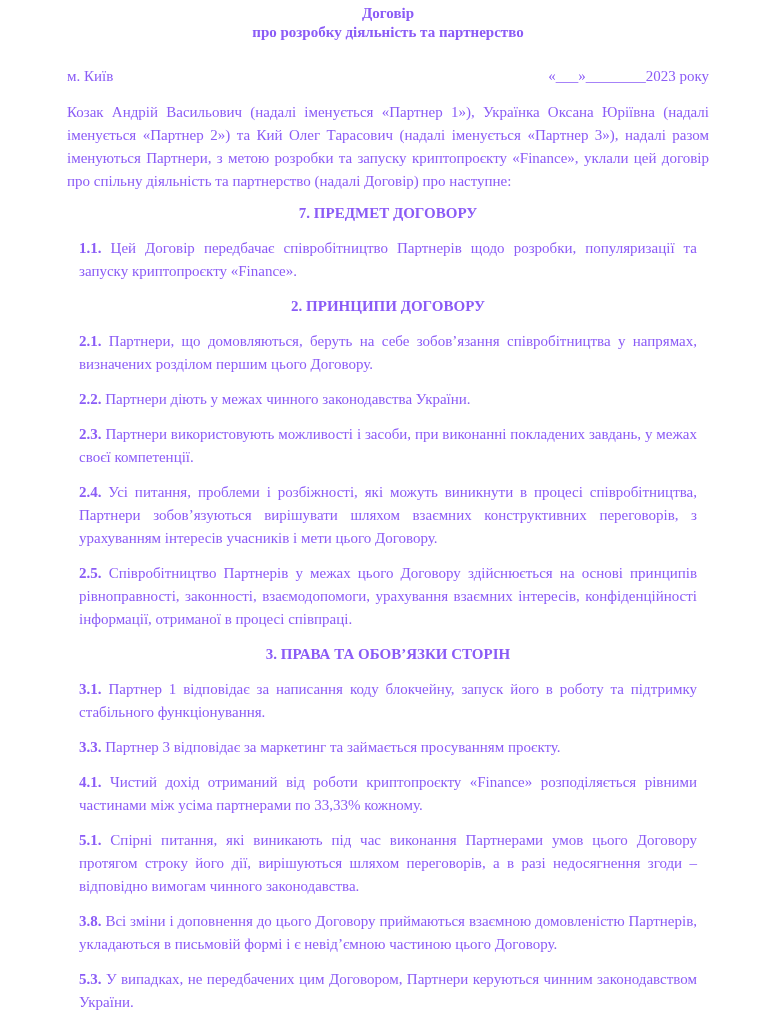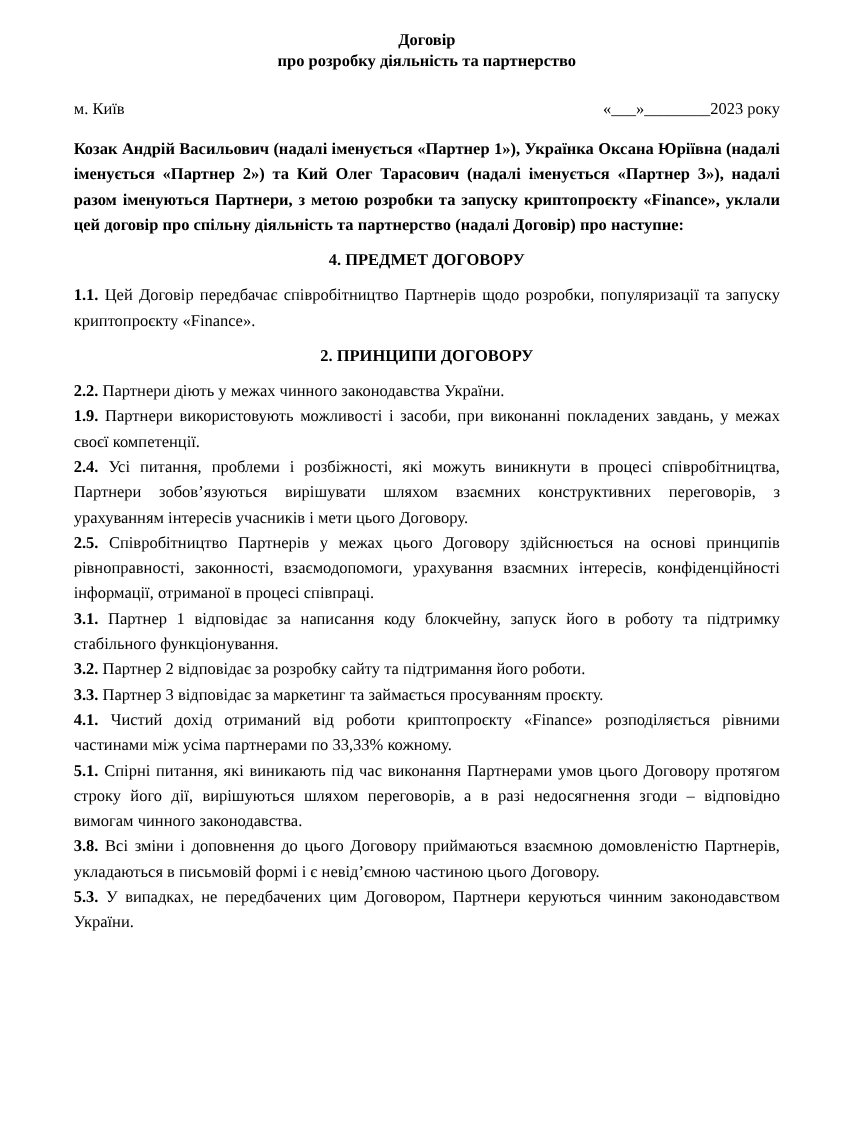--- a/index.html
+++ b/index.html
@@ -1,54 +1,53 @@
 <!DOCTYPE html>
 <html><head>
 <meta charset="utf-8">
 <style>
   html, body { margin: 0; padding: 0; background: #ffffff; }
   .page {
     position: relative;
     width: 776px;
     height: 1024px;
     box-sizing: border-box;
-    padding: 28px 67px 0 67px;
+    padding: 4px 67px 0 67px;
     background: #ffffff;
-    color: #000000;
+    color: #8b5cf6;
     font-family: "Liberation Serif", "DejaVu Serif", serif;
     font-size: 15px;
     overflow: hidden;
   }
   .title {
     text-align: center;
     font-weight: 700;
     line-height: 19px;
   }
   .meta-row {
     display: flex;
     justify-content: space-between;
     align-items: center;
     margin-top: 23px;
     line-height: 23px;
   }
   .intro {
     margin: 13px 0 0 0;
     text-align: justify;
     line-height: 23px;
-    font-weight: bold;
   }
   .heading {
     font-size: 15px;
     font-weight: 700;
     text-align: center;
     margin: 9px 0;
     line-height: 23px;
   }
   .clause {
-    margin: 0;
+    margin: 12px;
     text-align: justify;
     line-height: 23px;
   }
   .num { font-weight: 700; }
   .num.plain { font-weight: 700; }
 </style>
 </head>
 <body>
 
 <div class="page">
@@ -58,31 +57,32 @@
     <div>про розробку діяльність та партнерство</div>
   </div>
 
   <div class="meta-row">
     <span>м. Київ</span>
     <span>«___»________2023 року</span>
   </div>
 
   <p class="intro">Козак Андрій Васильович (надалі іменується «Партнер 1»), Українка Оксана Юріївна (надалі іменується «Партнер 2») та Кий Олег Тарасович (надалі іменується «Партнер 3»), надалі разом іменуються Партнери, з метою розробки та запуску криптопроєкту «Finance», уклали цей договір про спільну діяльність та партнерство (надалі Договір) про наступне:</p>
 
-  <h2 class="heading">4. ПРЕДМЕТ ДОГОВОРУ</h2>
+  <h2 class="heading">7. ПРЕДМЕТ ДОГОВОРУ</h2>
   <p class="clause"><span class="num">1.1.</span> <span>Цей Договір передбачає співробітництво Партнерів щодо розробки, популяризації та запуску криптопроєкту «Finance».</span></p>
 
   <h2 class="heading">2. ПРИНЦИПИ ДОГОВОРУ</h2>
+  <p class="clause"><span class="num">2.1.</span> <span>Партнери, що домовляються, беруть на себе зобов’язання співробітництва у напрямах, визначених розділом першим цього Договору.</span></p>
   <p class="clause"><span class="num">2.2.</span> <span>Партнери діють у межах чинного законодавства України.</span></p>
-  <p class="clause"><span class="num">1.9.</span> <span>Партнери використовують можливості і засоби, при виконанні покладених завдань, у межах своєї компетенції.</span></p>
+  <p class="clause"><span class="num">2.3.</span> <span>Партнери використовують можливості і засоби, при виконанні покладених завдань, у межах своєї компетенції.</span></p>
   <p class="clause"><span class="num">2.4.</span> <span>Усі питання, проблеми і розбіжності, які можуть виникнути в процесі співробітництва, Партнери зобов’язуються вирішувати шляхом взаємних конструктивних переговорів, з урахуванням інтересів учасників і мети цього Договору.</span></p>
   <p class="clause"><span class="num plain">2.5.</span> <span>Співробітництво Партнерів у межах цього Договору здійснюється на основі принципів рівноправності, законності, взаємодопомоги, урахування взаємних інтересів, конфіденційності інформації, отриманої в процесі співпраці.</span></p>
 
+  <h2 class="heading">3. ПРАВА ТА ОБОВ’ЯЗКИ СТОРІН</h2>
   <p class="clause"><span class="num">3.1.</span> <span>Партнер 1 відповідає за написання коду блокчейну, запуск його в роботу та підтримку стабільного функціонування.</span></p>
-  <p class="clause"><span class="num">3.2.</span> <span>Партнер 2 відповідає за розробку сайту та підтримання його роботи.</span></p>
   <p class="clause"><span class="num">3.3.</span> <span>Партнер 3 відповідає за маркетинг та займається просуванням проєкту.</span></p>
 
   <p class="clause"><span class="num">4.1.</span> <span>Чистий дохід отриманий від роботи криптопроєкту «Finance» розподіляється рівними частинами між усіма партнерами по 33,33% кожному.</span></p>
 
   <p class="clause"><span class="num">5.1.</span> <span>Спірні питання, які виникають під час виконання Партнерами умов цього Договору протягом строку його дії, вирішуються шляхом переговорів, а в разі недосягнення згоди – відповідно вимогам чинного законодавства.</span></p>
   <p class="clause"><span class="num">3.8.</span> <span>Всі зміни і доповнення до цього Договору приймаються взаємною домовленістю Партнерів, укладаються в письмовій формі і є невід’ємною частиною цього Договору.</span></p>
   <p class="clause"><span class="num">5.3.</span> <span>У випадках, не передбачених цим Договором, Партнери керуються чинним законодавством України.</span></p>
 
 </div>
 

